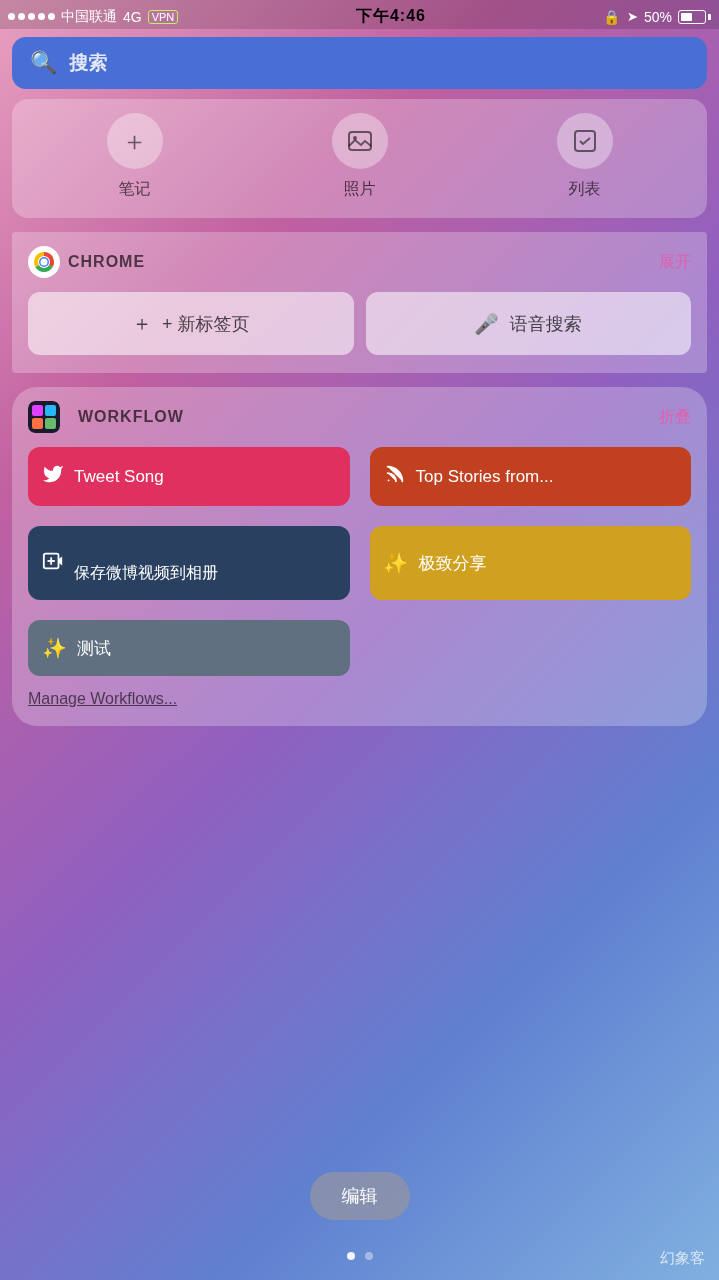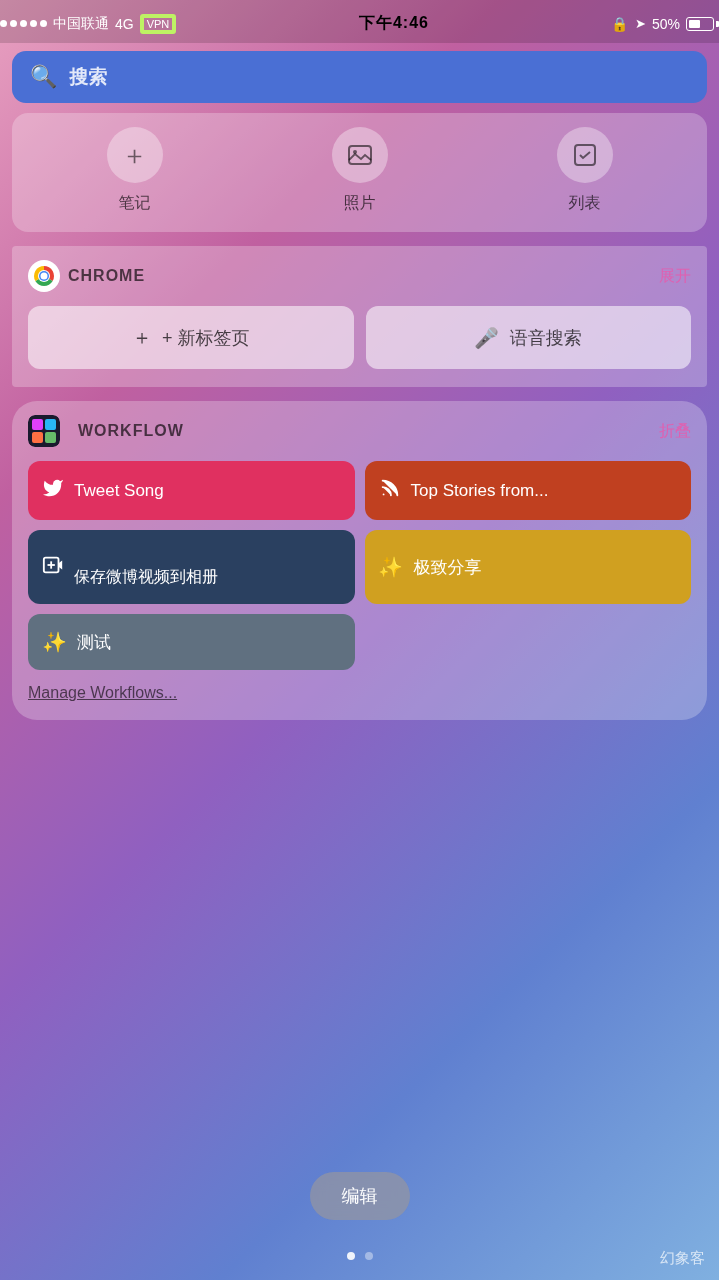--- a/index.html
+++ b/index.html
@@ -21,22 +21,22 @@
       z-index: 0;
     }
 
     
     .status-bar {
       position: relative;
       z-index: 10;
       display: flex;
       align-items: center;
       justify-content: space-between;
-      padding: 8px 0 4px;
-      height: 43px;
+      padding: 8px 8px 4px;
+      height: 29px;
       background: rgba(0,0,0,0.15);
     }
     .status-left {
       display: flex;
       align-items: center;
       gap: 6px;
       font-size: 14px;
       color: white;
       font-weight: 500;
     }
@@ -212,21 +212,21 @@
 
     
     .widget-workflow {
       background: rgba(255,255,255,0.25);
       border-radius: 25px;
       padding: 14px 16px 18px;
     }
     .workflow-grid {
       display: grid;
       grid-template-columns: 1fr 1fr;
-      gap: 10px;
+      gap: 20px;
       margin-bottom: 14px;
     }
     .workflow-btn {
       border-radius: 12px;
       padding: 16px 14px;
       display: flex;
       align-items: center;
       gap: 10px;
       font-size: 17px;
       color: white;
@@ -305,21 +305,21 @@
   <div class="status-left">
     <div class="status-dots">
       <div class="status-dot"></div>
       <div class="status-dot"></div>
       <div class="status-dot"></div>
       <div class="status-dot"></div>
       <div class="status-dot"></div>
     </div>
     <span>中国联通</span>
     <span>4G</span>
-    <span style="border:4px solid #bef264; border-radius:3px; padding:0 3px; font-size:11px;">VPN</span>
+    <span style="border:1px solid #bef264; border-radius:3px; padding:0 3px; font-size:11px;">VPN</span>
   </div>
   <div class="status-center">下午4:46</div>
   <div class="status-right">
     <span>🔒</span>
     <span style="font-size:13px;">➤</span>
     <span>50%</span>
     <div class="battery">
       <div class="battery-body">
         <div class="battery-fill"></div>
       </div>

